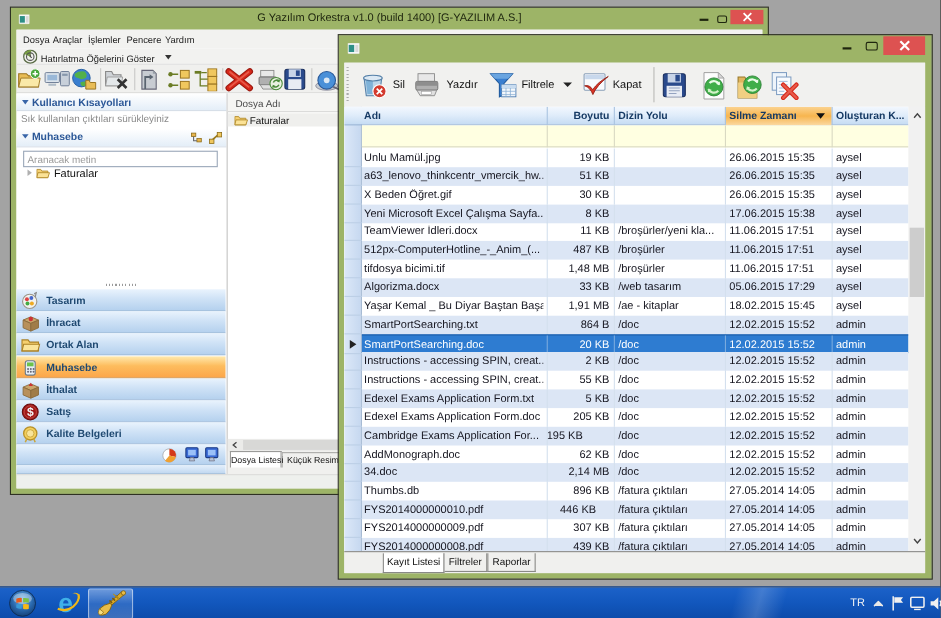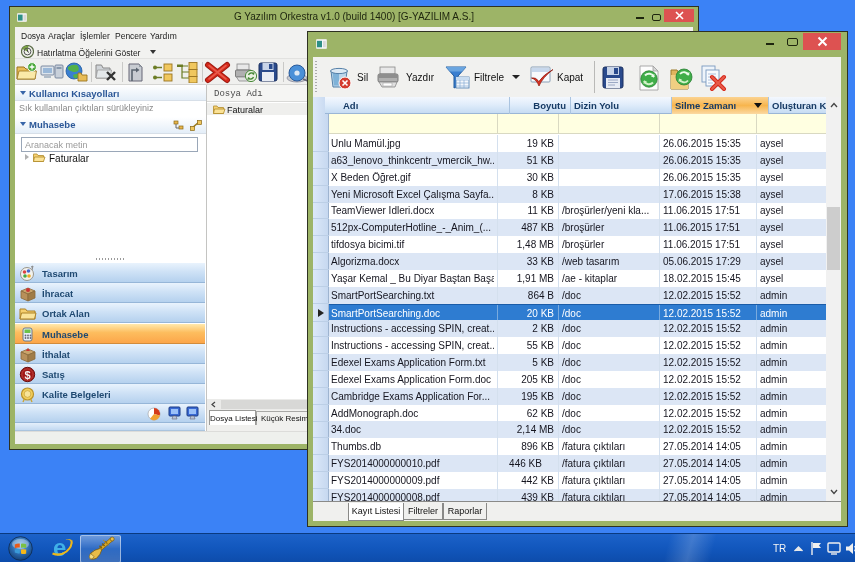--- a/index.html
+++ b/index.html
@@ -1,17 +1,17 @@
 <!DOCTYPE html>
 <html><head>
 <meta charset="utf-8">
 <style>
 * { margin:0; padding:0; box-sizing:border-box; }
 html,body { width:855px; height:562px; overflow:hidden; background:#181816; font-family:"Liberation Sans", sans-serif; }
-#desktop { position:absolute; left:0; top:0; width:855px; height:562px; background:#3b82f6; }
+#desktop { position:absolute; left:0; top:0; width:855px; height:562px; background:#a3a3a3; }
 .abs { position:absolute; }
 
 
 #win1 { position:absolute; left:10px; top:7px; width:688px; height:442px; background:#9db467; outline:1px solid #2e3122; }
 #w1title { position:absolute; left:0; top:0; width:100%; height:20px; }
 #w1title .ttext { position:absolute; left:0; top:4px; width:100%; text-align:center; font-size:10px; color:#1e250e; }
 #w1client { position:absolute; left:5px; top:20px; width:678px; height:417px; background:#ffffff; }
 #w1menu { position:absolute; left:0; top:0; width:100%; height:17px; background:#f2f2f0; font-size:8.5px; color:#1a1a1a; }
 #w1menu span { position:absolute; top:4px; }
 #w1tool2 { position:absolute; left:0; top:17px; width:100%; height:15px; background:#f2f2f0; font-size:8.5px; color:#1a1a1a; border-bottom:1px solid #e2e2e0; }
@@ -33,21 +33,21 @@
 
 #win2 { position:absolute; left:308px; top:32px; width:539px; height:494px; background:#9db467; outline:1px solid #2e3122; }
 #w2title { position:absolute; left:0; top:0; width:100%; height:25px; }
 #w2title .ttext { position:absolute; left:0; top:6px; width:100%; text-align:center; font-size:12px; color:#1e250e; }
 #w2client { position:absolute; left:5px; top:25px; width:528px; height:464px; background:#f1f1ef; }
 #w2toolbar { position:absolute; left:0; top:0; width:528px; height:40px; background:#f1f1ef; }
 #w2toolbar .lbl { position:absolute; top:15px; font-size:10px; color:#111; }
 
 
 #grid { position:absolute; left:0; top:40px; width:513px; height:404px; background:#fff; overflow:hidden; font-size:10px; }
-#ghead { position:absolute; left:0; top:0; width:513px; height:17px; background:linear-gradient(#f3f8fe, #dfecfa 50%, #c6dcf3); border-bottom:1px solid #9ab6d6;margin-left:12px; }
+#ghead { position:absolute; left:0; top:0; width:513px; height:17px; background:linear-gradient(#f3f8fe, #dfecfa 50%, #c6dcf3); border-bottom:1px solid #9ab6d6; }
 #ghead .hcell { position:absolute; top:0; height:17px; font-weight:bold; font-size:9.5px; color:#163a64; white-space:nowrap; overflow:hidden; }
 #ghead .hcell span { position:absolute; top:3px; }
 .hsep { position:absolute; top:0; width:1px; height:17px; background:#aac4e0; }
 #gfilter { position:absolute; left:16px; top:17px; width:497px; height:20px; background:#ffffe1; border-bottom:1px solid #d9d9c2; }
 .fsep { position:absolute; top:0; width:1px; height:20px; background:#d9d9c2; }
 .grow { position:absolute; left:16px; width:497px; height:17px; color:#15151f; }
 .grow.alt { background:#dce6f5; }
 .grow .c { position:absolute; top:3px; white-space:nowrap; overflow:hidden; }
 .gsep { position:absolute; top:0; width:1px; height:17px; background:#d4e0ee; }
 .grow.sel { background:#2e7cd1; color:#ffffff; border-top:1px solid #1a5ca8; border-bottom:1px solid #1a5ca8; }
@@ -301,21 +301,21 @@
                 <rect x="4" y="4" width="7" height="5" fill="#9ac0f8"></rect>
                 <path d="M5 14 L10 14 L9 11 L6 11 Z" fill="#b8c4d8" stroke="#667" stroke-width="0.6"></path>
               </svg>
 </div>
             <div style="position:absolute;left:0;top:338px;width:190px;height:8px;background:linear-gradient(#e4effb,#c2d9f1);border-bottom:1px solid #aac4de;"></div>
           </div>
       </div>
 
       <div id="mpanel">
         <div class="abs" style="left:0;top:0;width:487px;height:17px;background:#f5f5f3;border-bottom:1px solid #d9d9d7;"></div>
-        <div class="abs" style="left:7px;top:4px;font-size:9px;color:#4a4a4a;font-family:Liberation Mono, monospace;">Dosya Adı</div>
+        <div class="abs" style="left:7px;top:4px;font-size:9px;color:#4a4a4a;">Dosya Adı</div>
         <div class="abs" style="left:0;top:18px;width:487px;height:12px;background:#efefed;"></div>
         <svg class="abs" style="left:6px;top:19px;" width="13" height="11">
             <path d="M0.5 2.5 L0.5 9.5 L10.5 9.5 L10.5 3.5 L5 3.5 L4 2 L0.5 2Z" fill="#f7d173" stroke="#b08a2a" stroke-width="0.8"></path>
             <path d="M1.5 5 L12 5 L10.5 9.5 L0.5 9.5Z" fill="#fbe296" stroke="#b08a2a" stroke-width="0.8"></path>
           </svg>
         <div class="abs" style="left:20px;top:20px;font-size:9px;color:#111;">Faturalar</div>
         <div class="abs" style="left:0;top:314px;width:487px;height:11px;background:#ebebe9;">
           <svg class="abs" style="left:3px;top:2px;" width="7" height="7">
               <path d="M5 1 L2 3.5 L5 6" stroke="#444" stroke-width="1.2" fill="none"></path>
             </svg>
@@ -622,21 +622,21 @@
               <div class="c" style="left:334px;width:92px;">12.02.2015 15:52</div>
               <div class="c" style="left:431px;width:64px;">admin</div>
               <div class="gsep" style="left:168px;"></div>
               <div class="gsep" style="left:229px;"></div>
               <div class="gsep" style="left:330px;"></div>
               <div class="gsep" style="left:427px;"></div>
               <div style="position:absolute;left:-16px;top:16px;width:16px;height:1px;background:#bccfe6;"></div>
             </div>
             <div class="grow alt" style="top:291px;">
               <div class="c" style="left:2px;width:163px;">Cambridge Exams Application For...</div>
-              <div class="c" style="left:168px;width:57px;text-align:right;">195 KB</div>
+              <div class="c" style="left:168px;width:57px;text-align:left;">195 KB</div>
               <div class="c" style="left:233px;width:95px;">/doc</div>
               <div class="c" style="left:334px;width:92px;">12.02.2015 15:52</div>
               <div class="c" style="left:431px;width:64px;">admin</div>
               <div class="gsep" style="left:168px;"></div>
               <div class="gsep" style="left:229px;"></div>
               <div class="gsep" style="left:330px;"></div>
               <div class="gsep" style="left:427px;"></div>
               <div style="position:absolute;left:-16px;top:16px;width:16px;height:1px;background:#bccfe6;"></div>
             </div>
             <div class="grow" style="top:308px;">
@@ -682,21 +682,21 @@
               <div class="c" style="left:334px;width:92px;">27.05.2014 14:05</div>
               <div class="c" style="left:431px;width:64px;">admin</div>
               <div class="gsep" style="left:168px;"></div>
               <div class="gsep" style="left:229px;"></div>
               <div class="gsep" style="left:330px;"></div>
               <div class="gsep" style="left:427px;"></div>
               <div style="position:absolute;left:-16px;top:16px;width:16px;height:1px;background:#bccfe6;"></div>
             </div>
             <div class="grow" style="top:375px;">
               <div class="c" style="left:2px;width:163px;">FYS2014000000009.pdf</div>
-              <div class="c" style="left:168px;width:57px;text-align:right;">442 KB</div>
+              <div class="c" style="left:168px;width:57px;text-align:right;">307 KB</div>
               <div class="c" style="left:233px;width:95px;">/fatura çıktıları</div>
               <div class="c" style="left:334px;width:92px;">27.05.2014 14:05</div>
               <div class="c" style="left:431px;width:64px;">admin</div>
               <div class="gsep" style="left:168px;"></div>
               <div class="gsep" style="left:229px;"></div>
               <div class="gsep" style="left:330px;"></div>
               <div class="gsep" style="left:427px;"></div>
               <div style="position:absolute;left:-16px;top:16px;width:16px;height:1px;background:#bccfe6;"></div>
             </div>
             <div class="grow alt" style="top:392px;">

